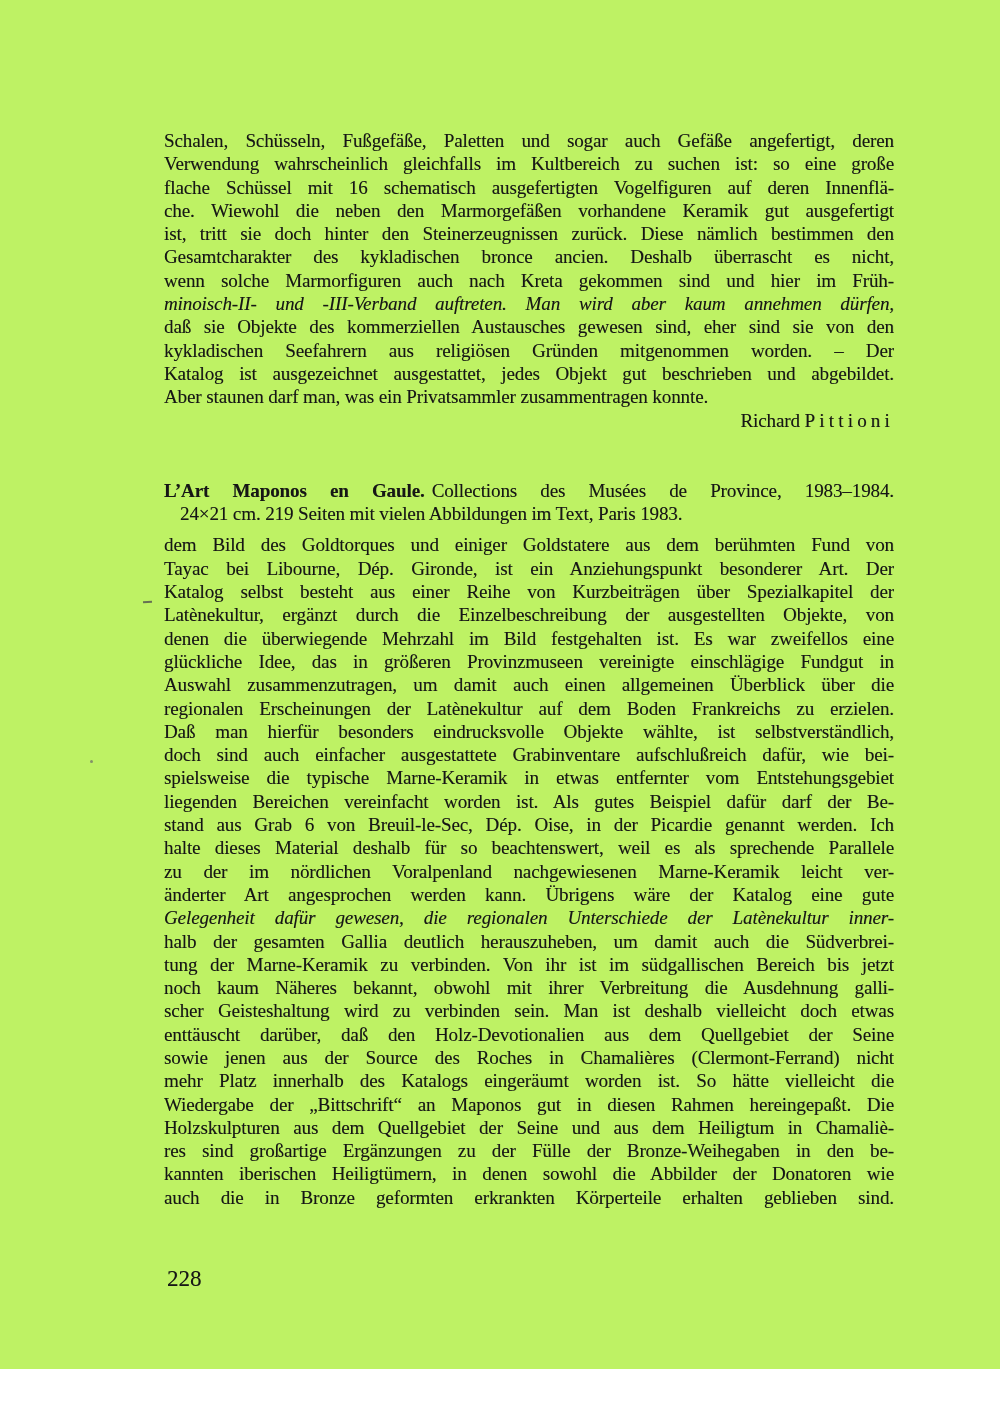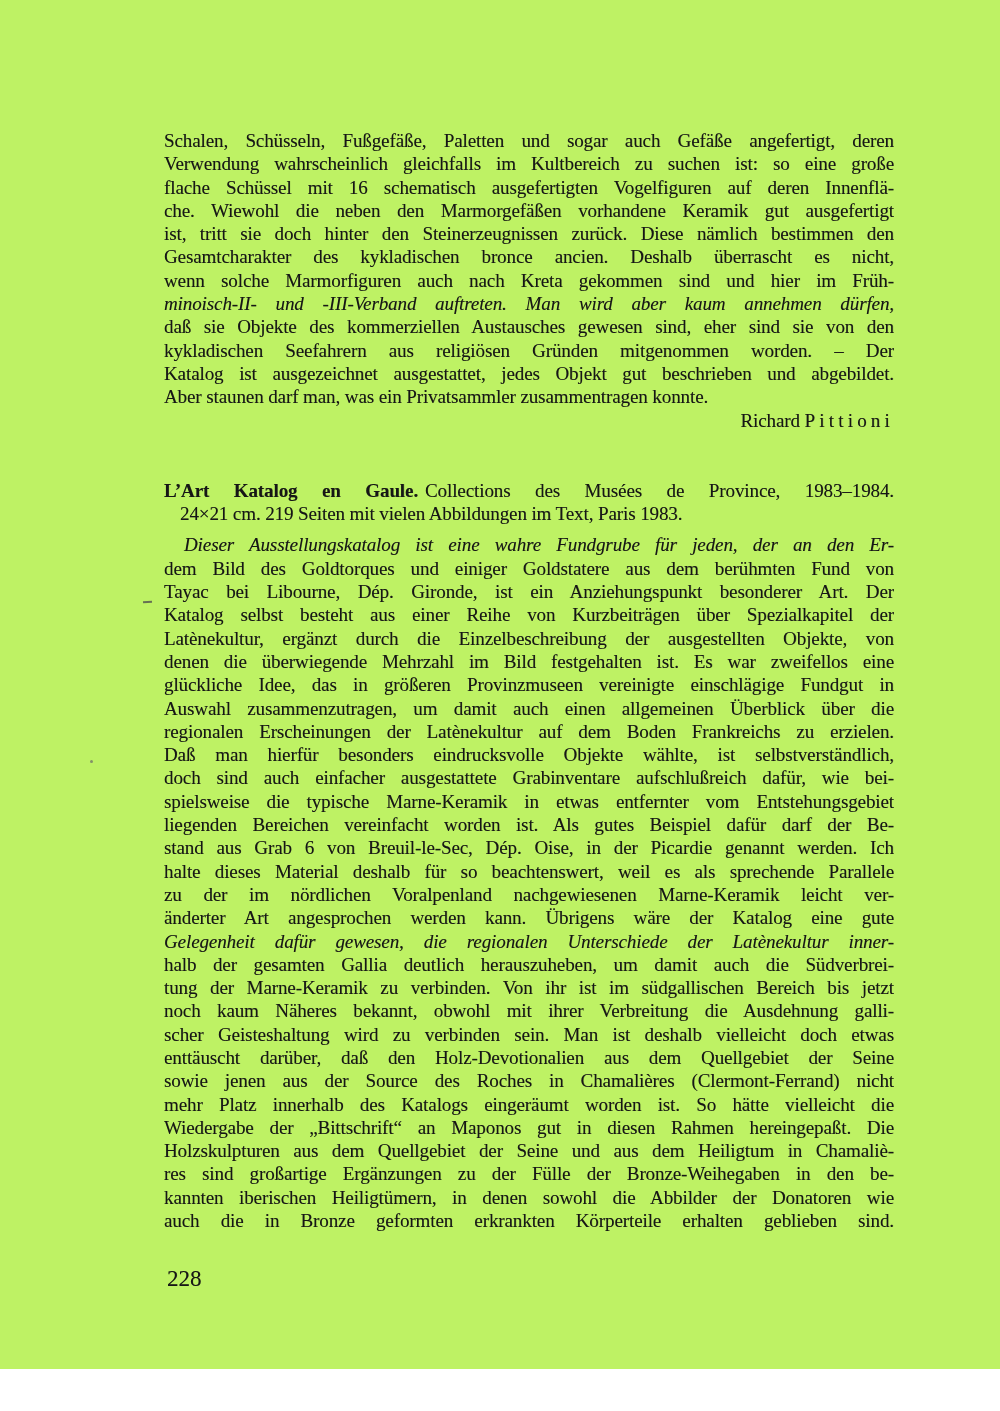--- a/index.html
+++ b/index.html
@@ -91,27 +91,26 @@
       </div>
 
     <div class="signature">
       <span>Richard</span>
       <span> </span>
       <span class="surname">Pittioni</span>
     </div>
 
     <div class="heading-block">
       <div class="line jline heading-line1">
-        <span class="bold">L’Art Katalog en Gaule.</span><span>Collections des Musées de Province, 1983–1984.</span>
+        <span class="bold">L’Art Maponos en Gaule.</span><span>Collections des Musées de Province, 1983–1984.</span>
       </div>
       <div class="line heading-line2">24×21 cm. 219 Seiten mit vielen Abbildungen im Text, Paris 1983.</div>
     </div>
 
     <div class="para para2" id="review2-body">
-        <div class="line jline it indent">Dieser Ausstellungskatalog ist eine wahre Fundgrube für jeden, der an den Er-</div>
         <div class="line jline">dem Bild des Goldtorques und einiger Goldstatere aus dem berühmten Fund von</div>
         <div class="line jline">Tayac bei Libourne, Dép. Gironde, ist ein Anziehungspunkt besonderer Art. Der</div>
         <div class="line jline">Katalog selbst besteht aus einer Reihe von Kurzbeiträgen über Spezialkapitel der</div>
         <div class="line jline">Latènekultur, ergänzt durch die Einzelbeschreibung der ausgestellten Objekte, von</div>
         <div class="line jline">denen die überwiegende Mehrzahl im Bild festgehalten ist. Es war zweifellos eine</div>
         <div class="line jline">glückliche Idee, das in größeren Provinzmuseen vereinigte einschlägige Fundgut in</div>
         <div class="line jline">Auswahl zusammenzutragen, um damit auch einen allgemeinen Überblick über die</div>
         <div class="line jline">regionalen Erscheinungen der Latènekultur auf dem Boden Frankreichs zu erzielen.</div>
         <div class="line jline">Daß man hierfür besonders eindrucksvolle Objekte wählte, ist selbstverständlich,</div>
         <div class="line jline">doch sind auch einfacher ausgestattete Grabinventare aufschlußreich dafür, wie bei-</div>

